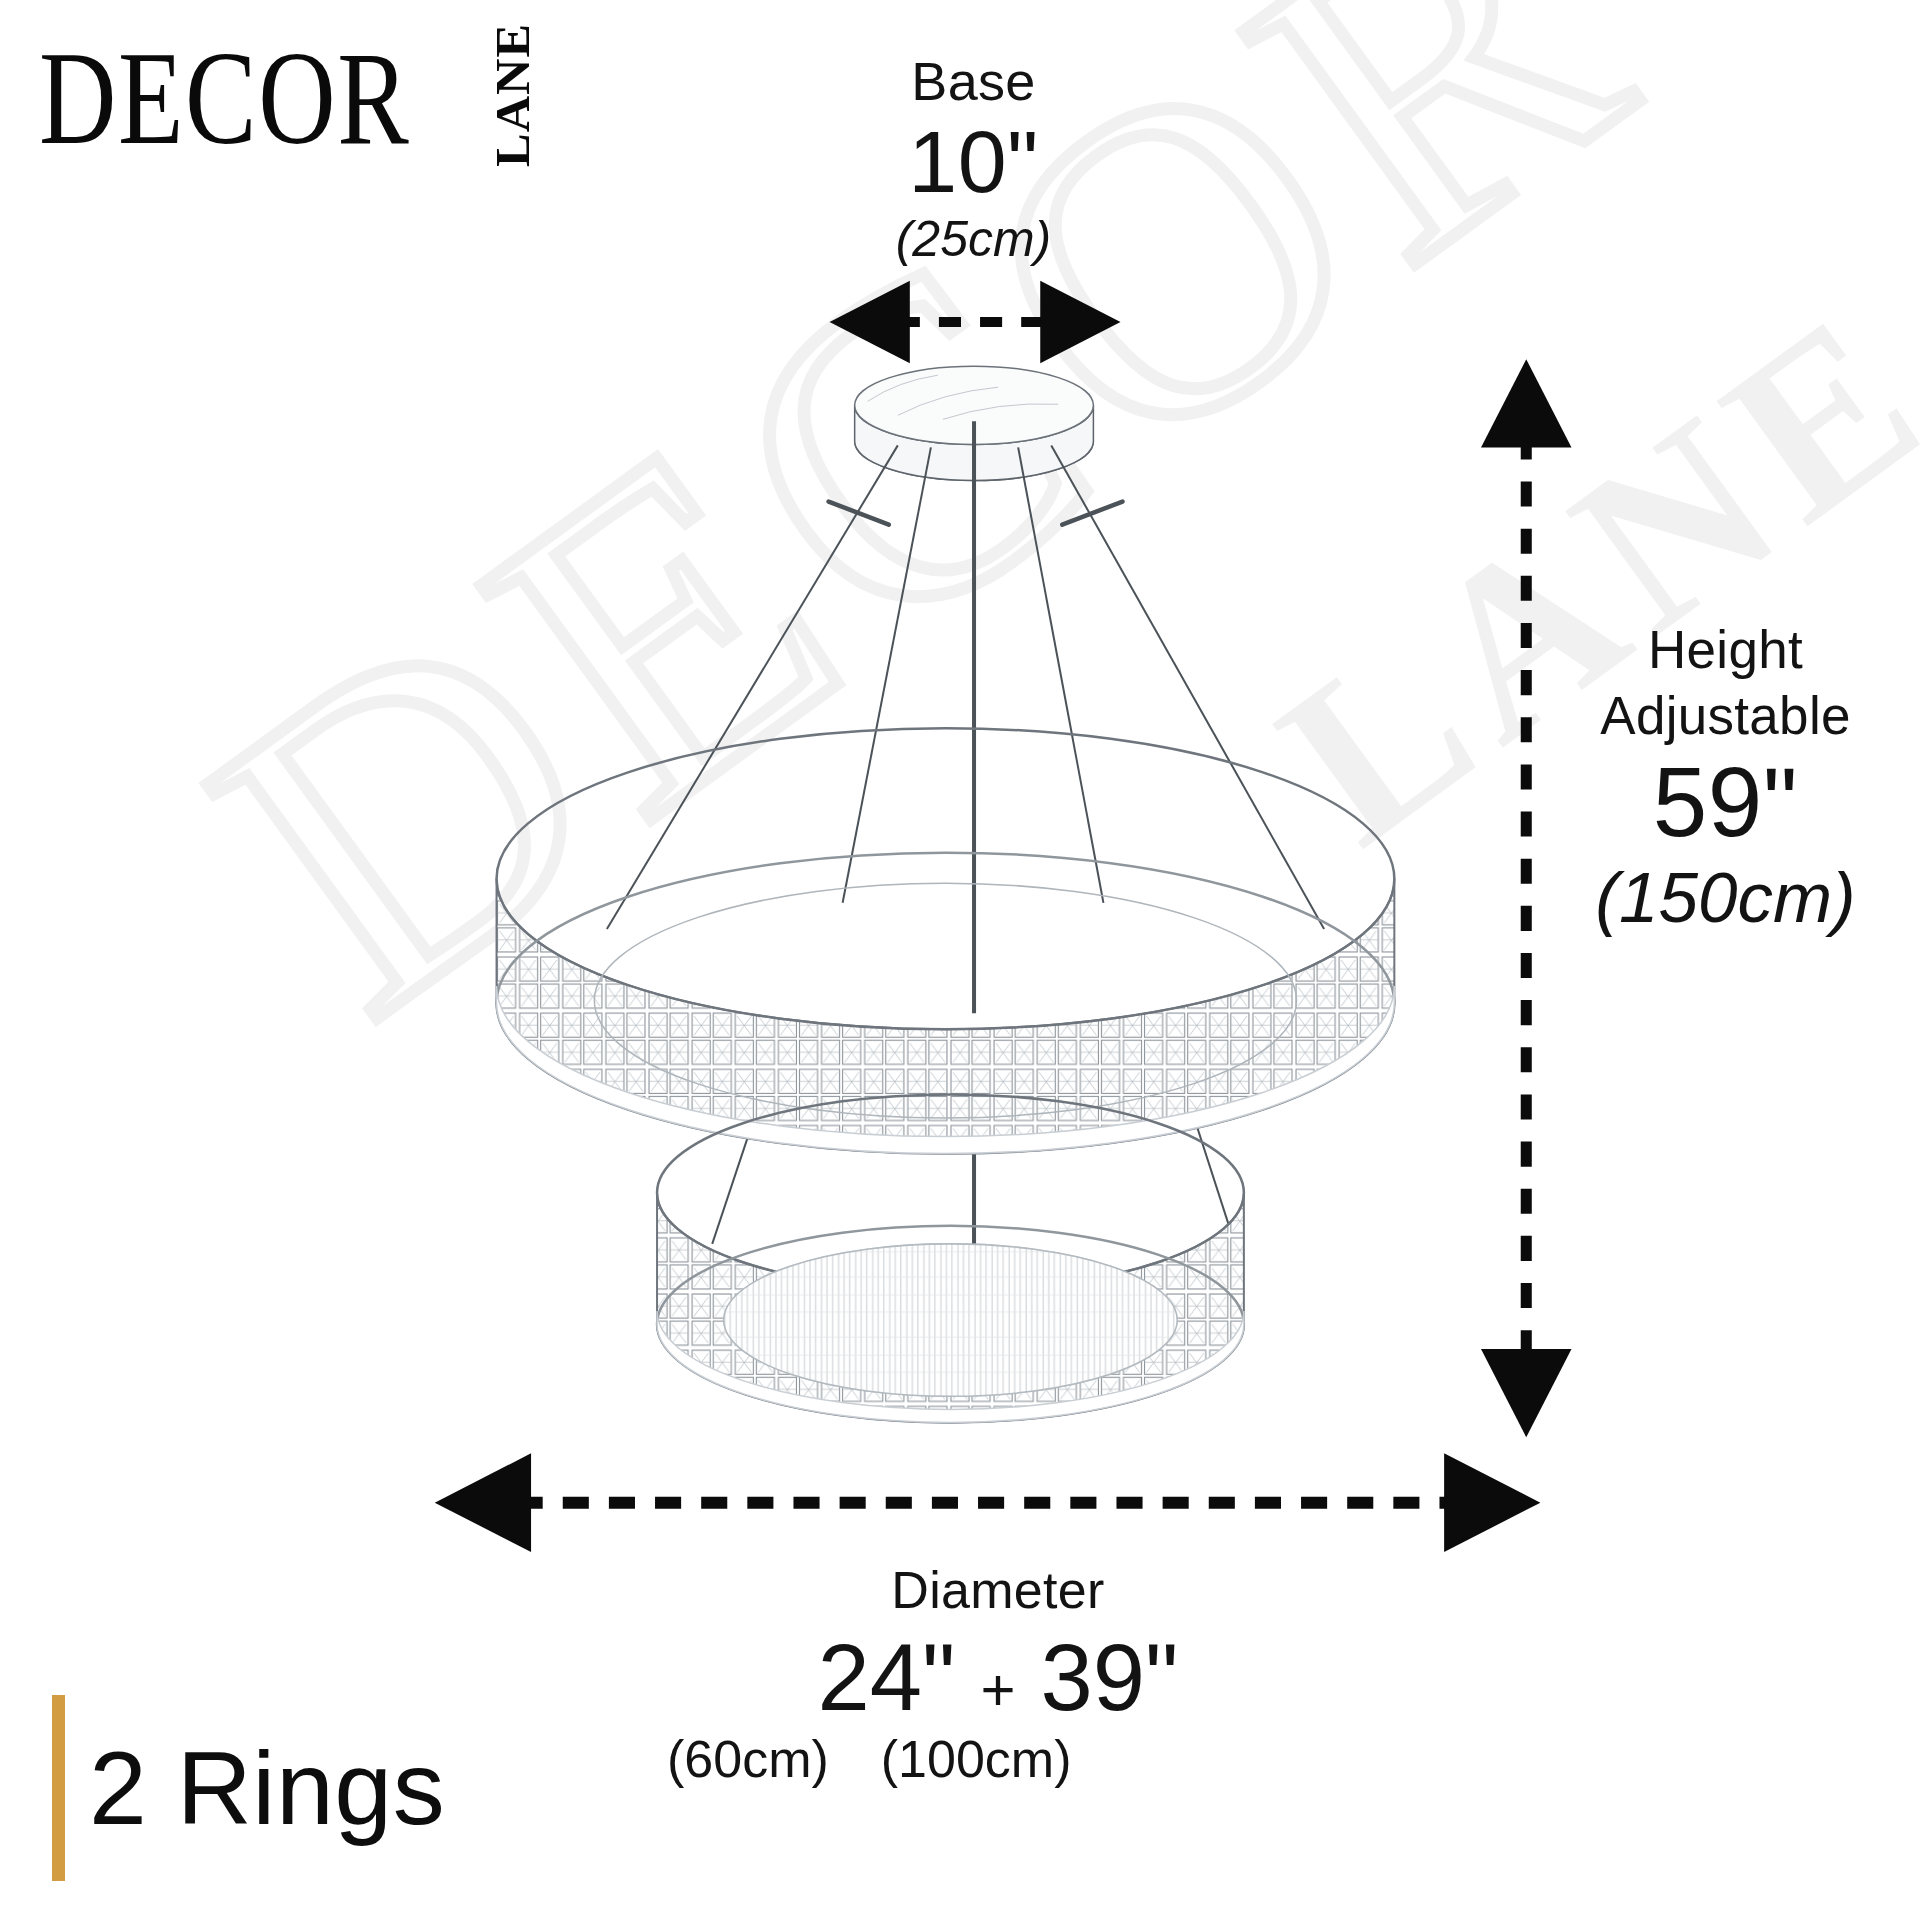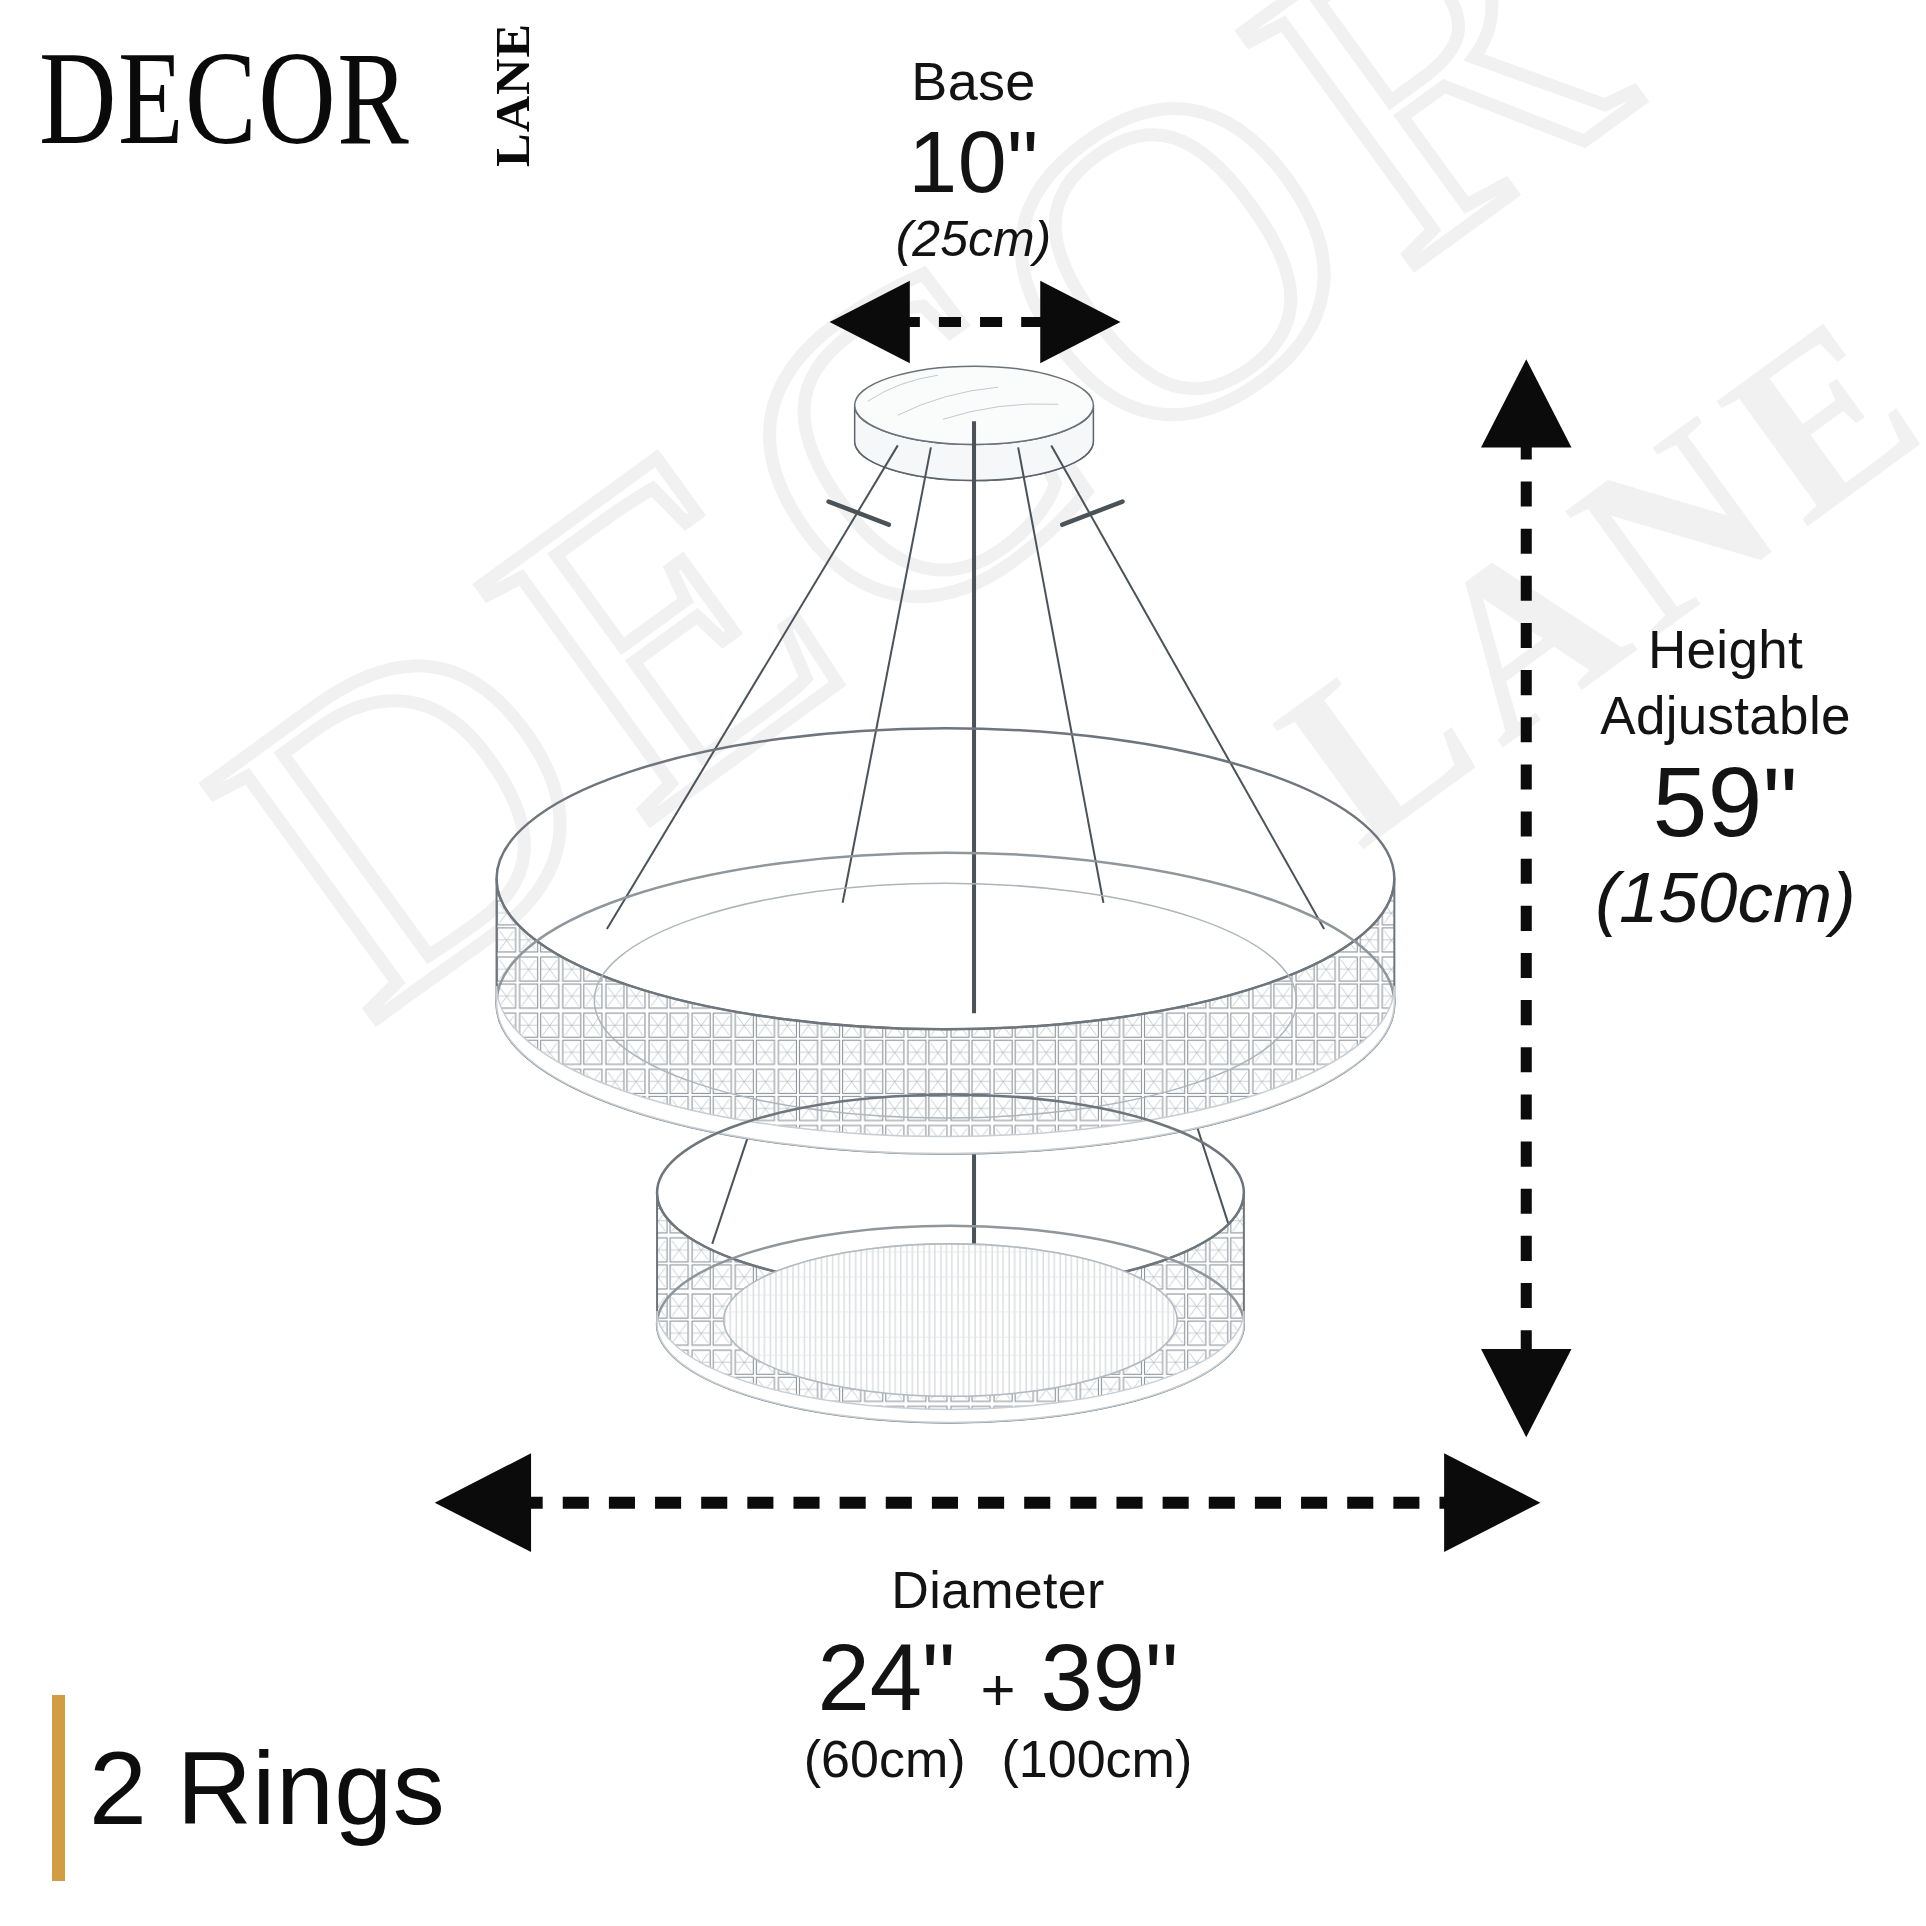--- a/index.html
+++ b/index.html
@@ -51,21 +51,21 @@
   #height-block .dim-label{font-size:53px;line-height:1.25;}
   #height-block .dim-big{font-size:98px;}
   #height-block .dim-sub{font-size:71px;}
 
   
   #dia-block{left:667px;top:1560px;width:662px;}
   #dia-block .dim-label{font-size:52px;}
   .dia-row{display:flex;align-items:baseline;justify-content:center;gap:23px;margin-top:9px;}
   .dia-num{font-size:94px;line-height:1.02;}
   .dia-plus{font-size:60px;line-height:1.02;padding:0 2px;}
-  .dia-sub-row{display:flex;justify-content:center;gap:36px;margin-top:5px;}
+  .dia-sub-row{display:flex;justify-content:flex-start;gap:52px;margin-top:5px;}
   .dia-sub{font-size:52px;line-height:1.1;}
 
   
   #rings-block{position:absolute;left:52px;top:1695px;z-index:6;display:flex;align-items:center;}
   .gold-bar{width:13px;height:186px;background:#d29c43;flex:0 0 auto;}
   .rings-text{font-size:104px;line-height:186px;margin-left:24px;color:#0d0d0d;
               font-weight:400;letter-spacing:0.5px;white-space:nowrap;}
 
   
   svg.overlay{position:absolute;left:0;top:0;width:1926px;height:1926px;z-index:5;pointer-events:none;}

